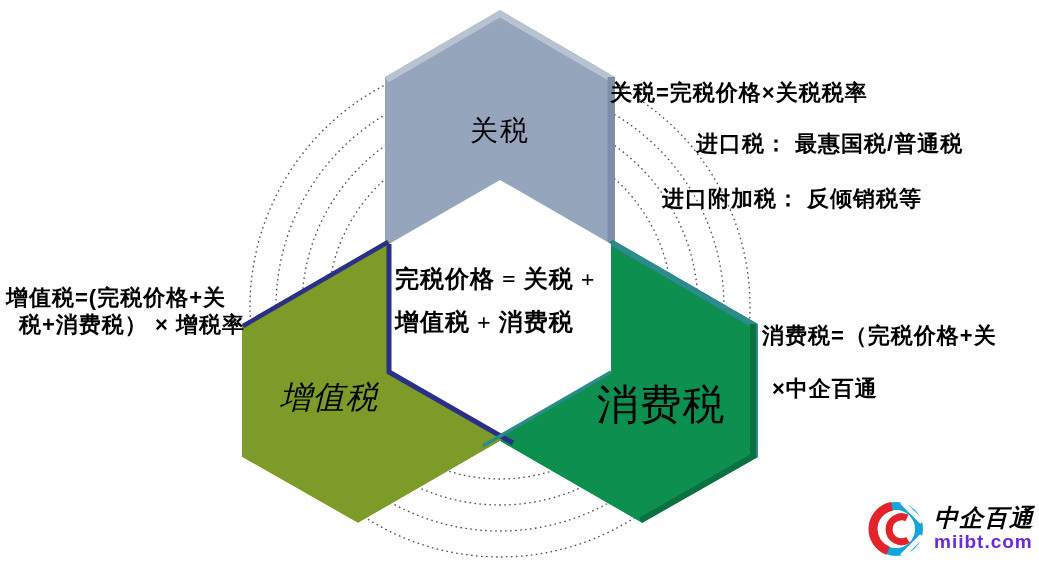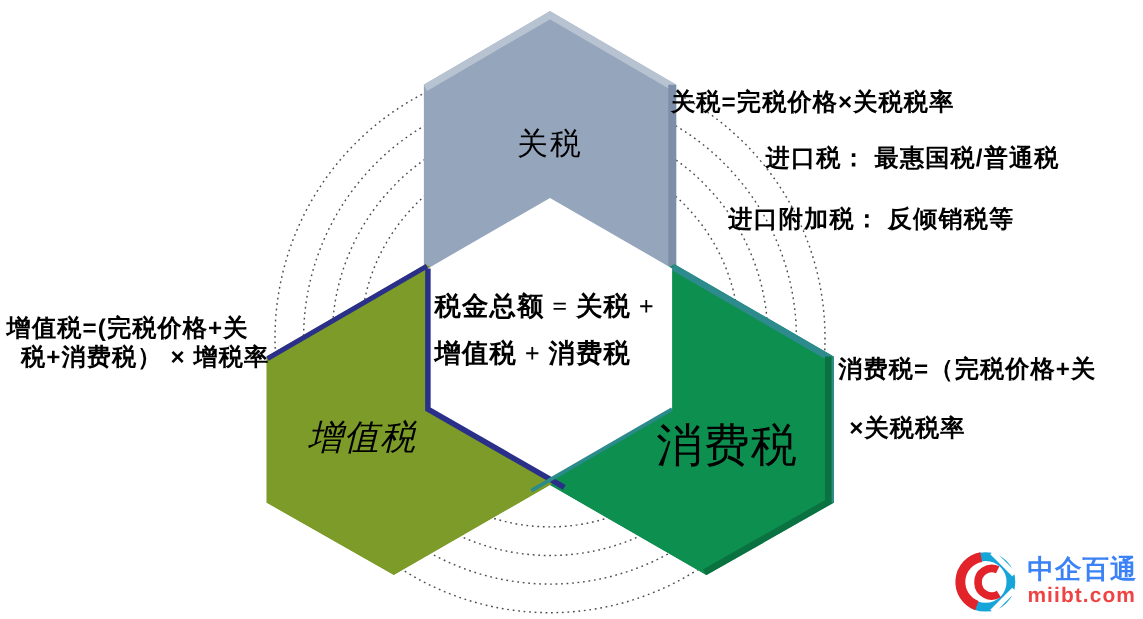--- a/index.html
+++ b/index.html
@@ -18,22 +18,22 @@
   #anno-tariff-1{left:610px;top:81px;}
   #anno-tariff-2{left:696px;top:132px;}
   #anno-tariff-3{left:662px;top:165px;margin-top:22px;}
   #anno-vat-1{left:6px;top:286px;}
   #anno-vat-2{left:19px;top:313px;}
   #anno-cons-1{left:762px;top:324px;}
   #anno-cons-2{left:772px;top:351px;}
   #anno-cons-3{left:772px;top:377px;}
   #logo{position:absolute;left:866px;top:498px;display:flex;align-items:center;}
   #logo-texts{margin-left:8px;display:flex;flex-direction:column;}
-  #logo-name{font-size:24px;font-weight:700;color:#3b82f6;letter-spacing:1px;line-height:27px;}
-  #logo-domain{font-size:19px;font-weight:700;color:#ef4444;letter-spacing:1px;line-height:22px;}
+  #logo-name{font-size:24px;font-weight:700;color:#000000;letter-spacing:1px;line-height:27px;font-style:italic;}
+  #logo-domain{font-size:19px;font-weight:700;color:#6d28d9;letter-spacing:1px;line-height:22px;}
 </style>
 </head>
 <body>
 
 <div id="canvas">
 
   <svg id="stage" width="1039" height="563" viewBox="0 0 1039 563">
     <defs>
       <clipPath id="clipTop">
           <polygon points="500,10 615,77 615,244 500,308 385,244 385,77"></polygon>
@@ -75,33 +75,33 @@
     <polygon points="500,180 611,244 611,372 500,436 389,372 389,244" fill="#ffffff"></polygon>
     <polyline points="389,244 389,372 513,443" fill="none" stroke-width="5" stroke="#2a2f8a"></polyline>
     <polyline points="611,372 483,446" fill="none" stroke-width="3.5" stroke="#2b8a8a"></polyline>
   </svg>
 
   <div class="txt hexlabel" id="label-tariff">关税</div>
   <div class="txt hexlabel" id="label-vat">增值税</div>
   <div class="txt hexlabel" id="label-cons">消费税</div>
 
   <div class="txt" id="center-formula">
-    <div class="formula">税金总额 = 关税 +</div>
+    <div class="formula">完税价格 = 关税 +</div>
     <div class="formula">增值税 + 消费税</div>
   </div>
 
   <div class="txt anno" id="anno-tariff-1">关税=完税价格×关税税率</div>
   <div class="txt anno" id="anno-tariff-2">进口税： 最惠国税/普通税</div>
   <div class="txt anno" id="anno-tariff-3">进口附加税： 反倾销税等</div>
 
   <div class="txt anno" id="anno-vat-1">增值税=(完税价格+关</div>
   <div class="txt anno" id="anno-vat-2">税+消费税） × 增税率</div>
 
   <div class="txt anno" id="anno-cons-1">消费税=（完税价格+关</div>
-  <div class="txt anno" id="anno-cons-3">×关税税率</div>
+  <div class="txt anno" id="anno-cons-3">×中企百通</div>
 
   <div id="logo">
     <svg width="60" height="60" viewBox="0 0 60 60">
       <circle cx="30" cy="31" r="23" fill="none" stroke-width="8" stroke="#16a5d8"></circle>
       <line x1="36" y1="4" x2="56" y2="24" stroke="#ffffff" stroke-width="5"></line>
       <line x1="36" y1="58" x2="56" y2="38" stroke="#ffffff" stroke-width="5"></line>
       <path d="M 26 8.4 A 23 23 0 0 0 22 52.6" fill="none" stroke-width="9" stroke="#e2232a"></path>
       <path d="M 41 20 A 12.5 12.5 0 1 0 42 42" fill="none" stroke-width="7" stroke="#e2232a"></path>
     </svg>
     <div id="logo-texts">

